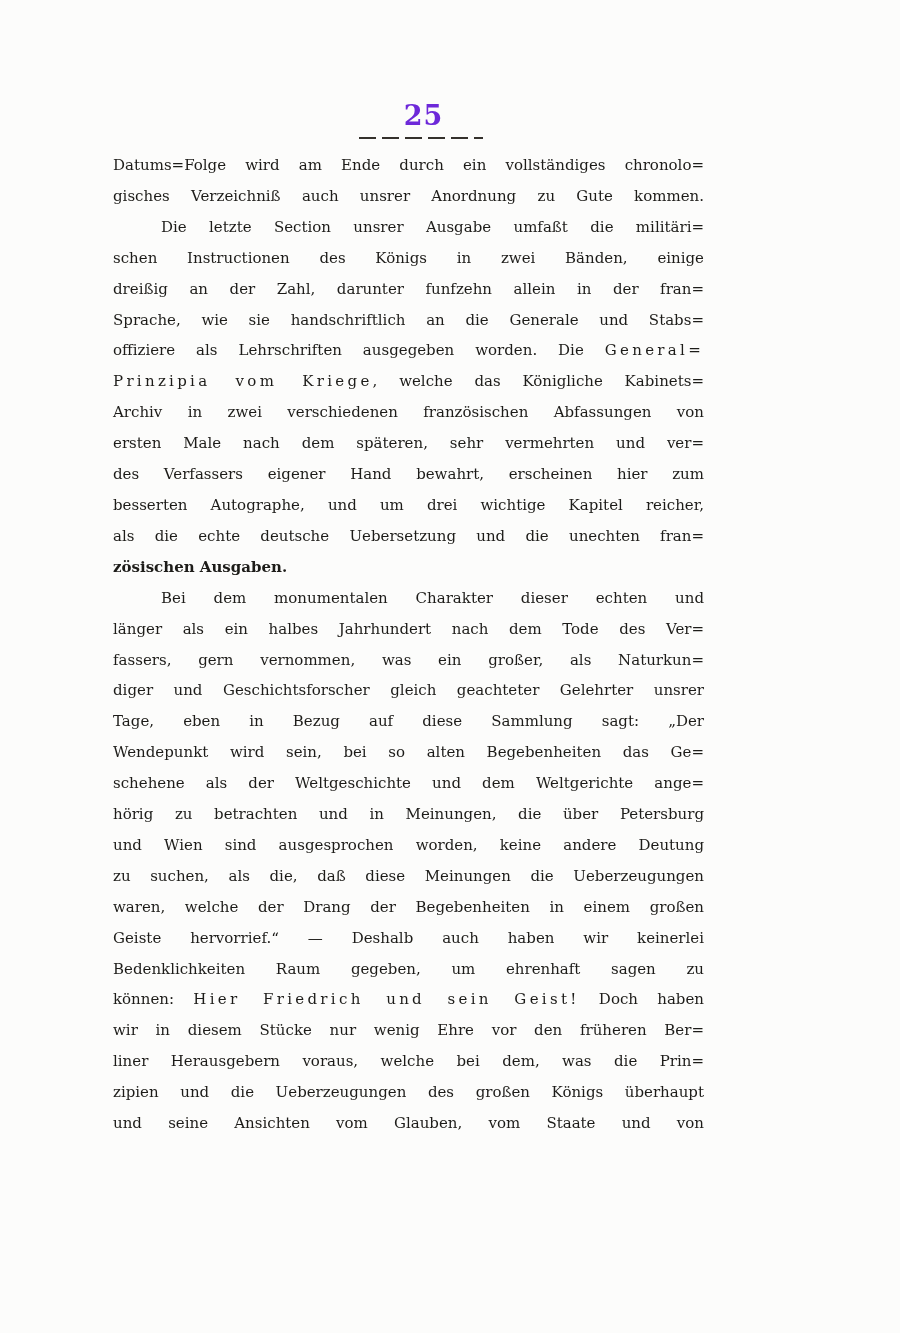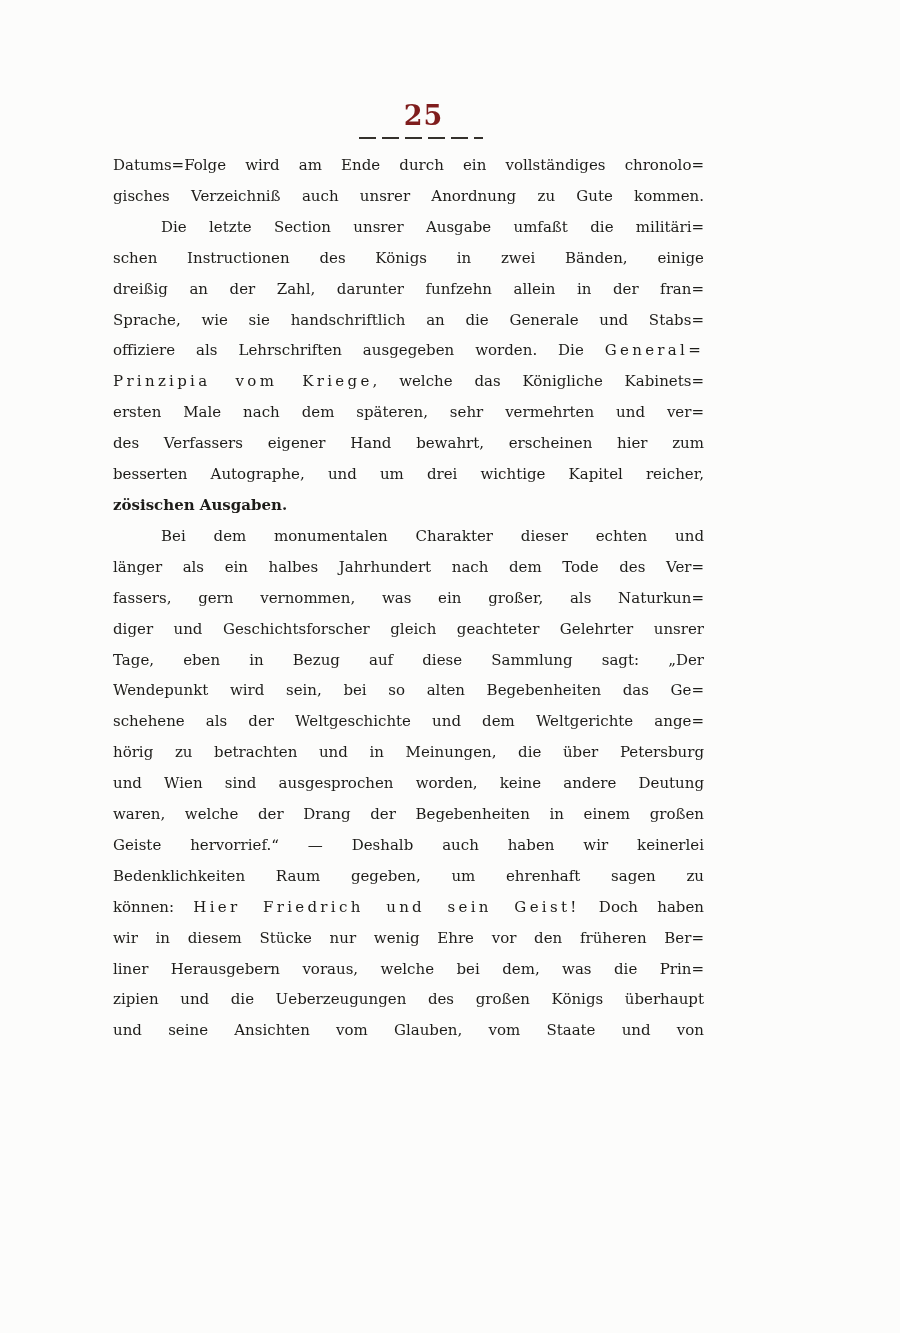--- a/index.html
+++ b/index.html
@@ -13,21 +13,21 @@
   }
   .sheet { position: absolute; inset: 0; }
 
   .pagenum {
     position: absolute;
     top: 100px; left: 128px; width: 591px;
     text-align: center;
     font-size: 27px;
     font-weight: bold;
     letter-spacing: 1px;
-    color: #7f1d1d;
+    color: #6d28d9;
   }
   .header-rule {
     position: absolute;
     top: 137px; left: 359px;
     width: 124px; height: 2px;
     background: repeating-linear-gradient(90deg, #34312c 0 17px, transparent 17px 23px);
   }
 
   .text-column {
     position: absolute;
@@ -55,33 +55,36 @@
 
   <div class="text-column">
     <div class="line"><span>Datums=Folge wird am Ende durch ein vollständiges chronolo=</span></div>
     <div class="line"><span>gisches Verzeichniß auch unsrer Anordnung zu Gute kommen.</span></div>
     <div class="line ind"><span>Die letzte Section unsrer Ausgabe umfaßt die militäri=</span></div>
     <div class="line"><span>schen Instructionen des Königs in zwei Bänden, einige</span></div>
     <div class="line"><span>dreißig an der Zahl, darunter funfzehn allein in der fran=</span></div>
     <div class="line"><span>Sprache, wie sie handschriftlich an die Generale und Stabs=</span></div>
     <div class="line"><span>offiziere als Lehrschriften ausgegeben worden. Die </span><span class="sperr">General=</span></div>
     <div class="line"><span class="sperr">Prinzipia vom Kriege</span><span>, welche das Königliche Kabinets=</span></div>
+    <div class="line"><span>Archiv in zwei verschiedenen französischen Abfassungen von</span></div>
     <div class="line"><span>ersten Male nach dem späteren, sehr vermehrten und ver=</span></div>
     <div class="line"><span>des Verfassers eigener Hand bewahrt, erscheinen hier zum</span></div>
     <div class="line"><span>besserten Autographe, und um drei wichtige Kapitel reicher,</span></div>
+    <div class="line"><span>als die echte deutsche Uebersetzung und die unechten fran=</span></div>
     <div class="line pend"><span>zösischen Ausgaben.</span></div>
     <div class="line ind"><span>Bei dem monumentalen Charakter dieser echten und</span></div>
     <div class="line"><span>länger als ein halbes Jahrhundert nach dem Tode des Ver=</span></div>
     <div class="line"><span>fassers, gern vernommen, was ein großer, als Naturkun=</span></div>
     <div class="line"><span>diger und Geschichtsforscher gleich geachteter Gelehrter unsrer</span></div>
     <div class="line"><span>Tage, eben in Bezug auf diese Sammlung sagt: „Der</span></div>
     <div class="line"><span>Wendepunkt wird sein, bei so alten Begebenheiten das Ge=</span></div>
     <div class="line"><span>schehene als der Weltgeschichte und dem Weltgerichte ange=</span></div>
     <div class="line"><span>hörig zu betrachten und in Meinungen, die über Petersburg</span></div>
     <div class="line"><span>und Wien sind ausgesprochen worden, keine andere Deutung</span></div>
+    <div class="line"><span>zu suchen, als die, daß diese Meinungen die Ueberzeugungen</span></div>
     <div class="line"><span>waren, welche der Drang der Begebenheiten in einem großen</span></div>
     <div class="line"><span>Geiste hervorrief.“ — Deshalb auch haben wir keinerlei</span></div>
     <div class="line"><span>Bedenklichkeiten Raum gegeben, um ehrenhaft sagen zu</span></div>
     <div class="line"><span>können: </span><span class="sperr">Hier Friedrich und sein Geist!</span><span> Doch haben</span></div>
     <div class="line"><span>wir in diesem Stücke nur wenig Ehre vor den früheren Ber=</span></div>
     <div class="line"><span>liner Herausgebern voraus, welche bei dem, was die Prin=</span></div>
     <div class="line"><span>zipien und die Ueberzeugungen des großen Königs überhaupt</span></div>
     <div class="line"><span>und seine Ansichten vom Glauben, vom Staate und von</span></div>
   </div>
 

